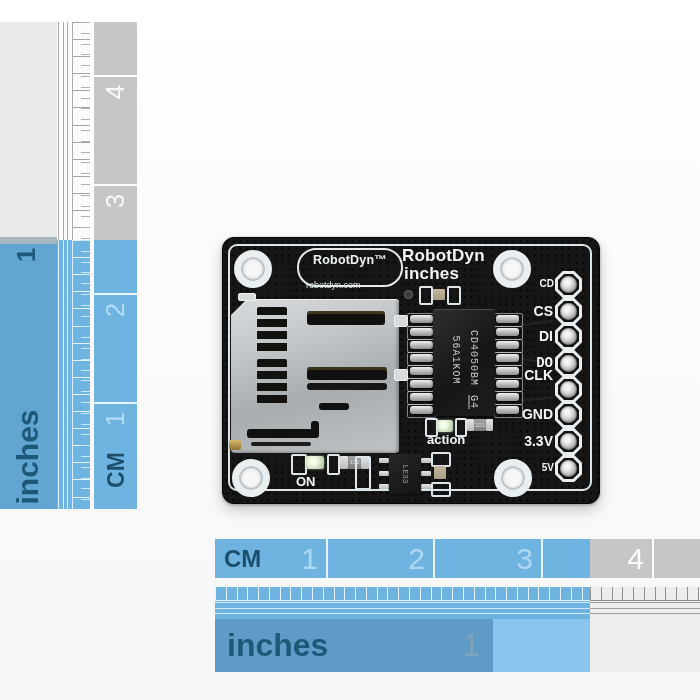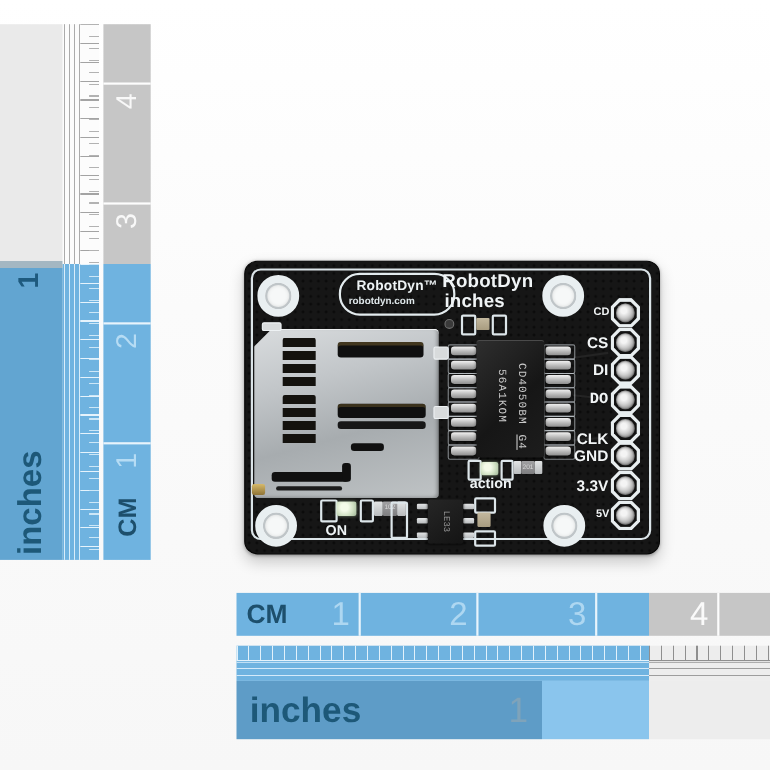--- a/index.html
+++ b/index.html
@@ -17,23 +17,23 @@
   .ticks-h{position:absolute;top:0;bottom:0;right:0;width:17px;background:repeating-linear-gradient(to bottom,var(--lc) 0 1px,transparent 1px 17.1px);}
   .ticks-h2{position:absolute;top:0;bottom:0;right:0;width:9px;background:repeating-linear-gradient(to bottom,var(--lc) 0 1px,transparent 1px 10.8px);}
   .bticks-mm{position:absolute;left:0;right:0;top:0;height:13px;background:repeating-linear-gradient(to right,var(--lc) 0 1px,transparent 1px 10.78px);}
   .bticks-base{position:absolute;left:0;right:0;top:13px;height:1px;background:var(--lc);}
   .bticks-rails{position:absolute;left:0;right:0;top:15px;height:17px;background:repeating-linear-gradient(to bottom,var(--lc) 0 1px,transparent 1px 5.6px);}
   .bnum{position:absolute;top:0;height:39px;line-height:39px;font-size:30px;font-weight:400;color:#aed7f1;width:44px;text-align:right;}
   
   #board{position:absolute;left:222px;top:237px;width:376px;height:265px;border-radius:12px;background-color:#161616;background-image:radial-gradient(#0b0b0b 1px,transparent 1.6px);background-size:7px 7px;border:1px solid #050505;box-shadow:0 6px 14px rgba(0,0,0,.20),0 1px 3px rgba(0,0,0,.3);}
   #frame{position:absolute;left:5px;top:6px;width:360px;height:243px;border:2px solid #dbe4e8;border-radius:9px;}
   .mhole{position:absolute;width:38px;height:38px;border-radius:50%;background:#f6f8f8;border:7px solid #e9eff1;box-sizing:border-box;box-shadow:inset 0 0 0 2px #bfc5c8,inset 0 0 5px rgba(0,0,0,.35);}
-  #logo{position:absolute;left:85px;top:10px;width:102px;height:35px;border:2px solid #e3ebee;border-radius:19px;color:#eef3f5;}
+  #logo{position:absolute;left:74px;top:10px;width:102px;height:35px;border:2px solid #e3ebee;border-radius:19px;color:#eef3f5;}
   #logo .brand{display:block;text-align:center;font-size:12.5px;font-weight:700;letter-spacing:.2px;margin-top:3px;}
-  #logo .site{display:block;font-size:9px;margin-left:7px;margin-top:1px;color:#dfe7ea;font-weight:bold;}
+  #logo .site{display:block;font-size:9px;margin-left:7px;margin-top:13px;color:#dfe7ea;}
   .title{position:absolute;color:#f0f4f6;font-weight:700;font-size:17px;letter-spacing:.2px;}
   
   #slot{position:absolute;left:8px;top:61px;width:168px;height:154px;background:linear-gradient(165deg,#d9dcde 0%,#c2c6c9 30%,#a7acaf 60%,#bfc3c5 100%);border-radius:4px;clip-path:polygon(0 16px,16px 0,100% 0,100% 100%,0 100%);box-shadow:inset 0 1px 0 #eceeef,inset -2px -1px 3px rgba(0,0,0,.28);}
   .cgrp{position:absolute;left:26px;width:30px;height:46px;background:repeating-linear-gradient(to bottom,#14120e 0 8px,rgba(0,0,0,0) 8px 12px);border-radius:2px;}
   .slotbar{position:absolute;background:#101010;border-radius:3px;}
   .tab{position:absolute;width:12px;height:10px;background:#d8dbdc;border:1px solid #eef2f4;border-radius:2px;}
   
   .icpad{position:absolute;width:27px;height:12px;border:1px solid rgba(222,230,235,.55);border-radius:2px;}
   .icpin{position:absolute;width:23px;height:8px;border-radius:3px;background:linear-gradient(to bottom,#f2f2f2,#b9b9b9 55%,#8f8f8f);box-shadow:0 1px 1px rgba(0,0,0,.5);}
   #icbody{position:absolute;left:210px;top:71px;width:62px;height:106px;background:linear-gradient(135deg,#2e2e2e,#161616 55%,#1d1d1d);border-radius:3px;border-top:1px solid #4a4a4a;box-shadow:0 2px 3px rgba(0,0,0,.5);}
@@ -245,21 +245,21 @@
     <div class="pinhole" style="left:332px;top:217px;">
         <div class="oct o1"></div>
         <div class="oct o2"></div>
         <div class="ring"></div>
       </div>
 
     <span class="pinlabel small" style="top:40px;">CD</span>
     <span class="pinlabel" style="top:65px;">CS</span>
     <span class="pinlabel" style="top:90px;">DI</span>
     <span class="pinlabel" style="top:117px;font-family:Liberation Mono, monospace;">DO</span>
-    <span class="pinlabel" style="top:153px;">CLK</span>
+    <span class="pinlabel" style="top:129px;">CLK</span>
     <span class="pinlabel" style="top:168px;">GND</span>
     <span class="pinlabel" style="top:195px;">3.3V</span>
     <span class="pinlabel small" style="top:224px;">5V</span>
 
     <div class="bracket" style="left:202px;top:180px;width:9px;height:15px;"></div>
     <div class="ledbody" style="left:214px;top:182px;width:16px;height:12px;"></div>
     <div class="bracket" style="left:232px;top:180px;width:8px;height:15px;"></div>
     <div class="smdpad" style="left:244px;top:181px;width:7px;height:12px;"></div>
     <div class="smdbody" style="left:251px;top:181px;width:12px;height:12px;">201</div>
     <div class="smdpad" style="left:263px;top:181px;width:7px;height:12px;"></div>

